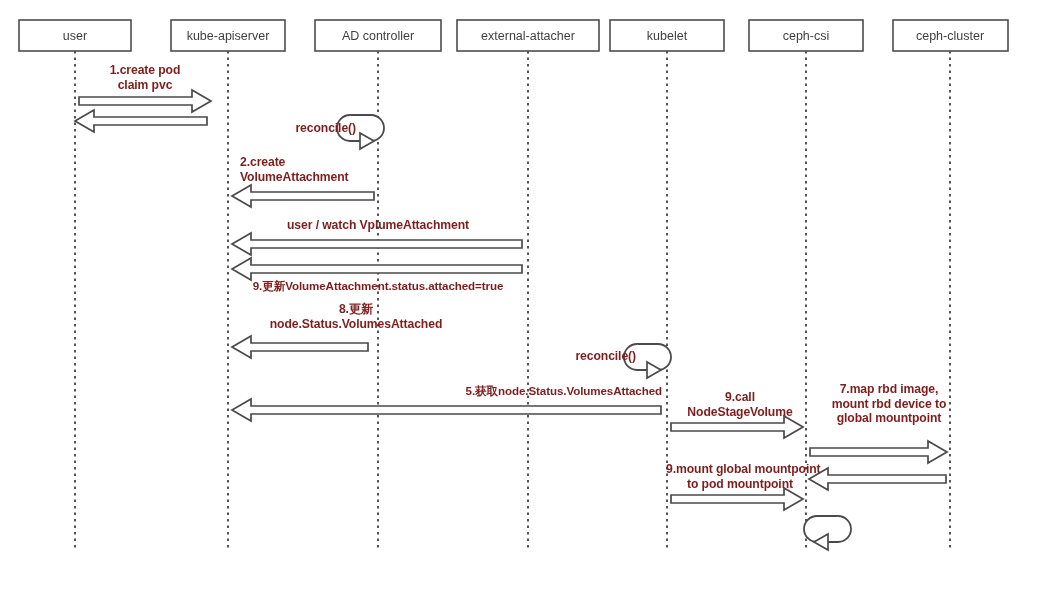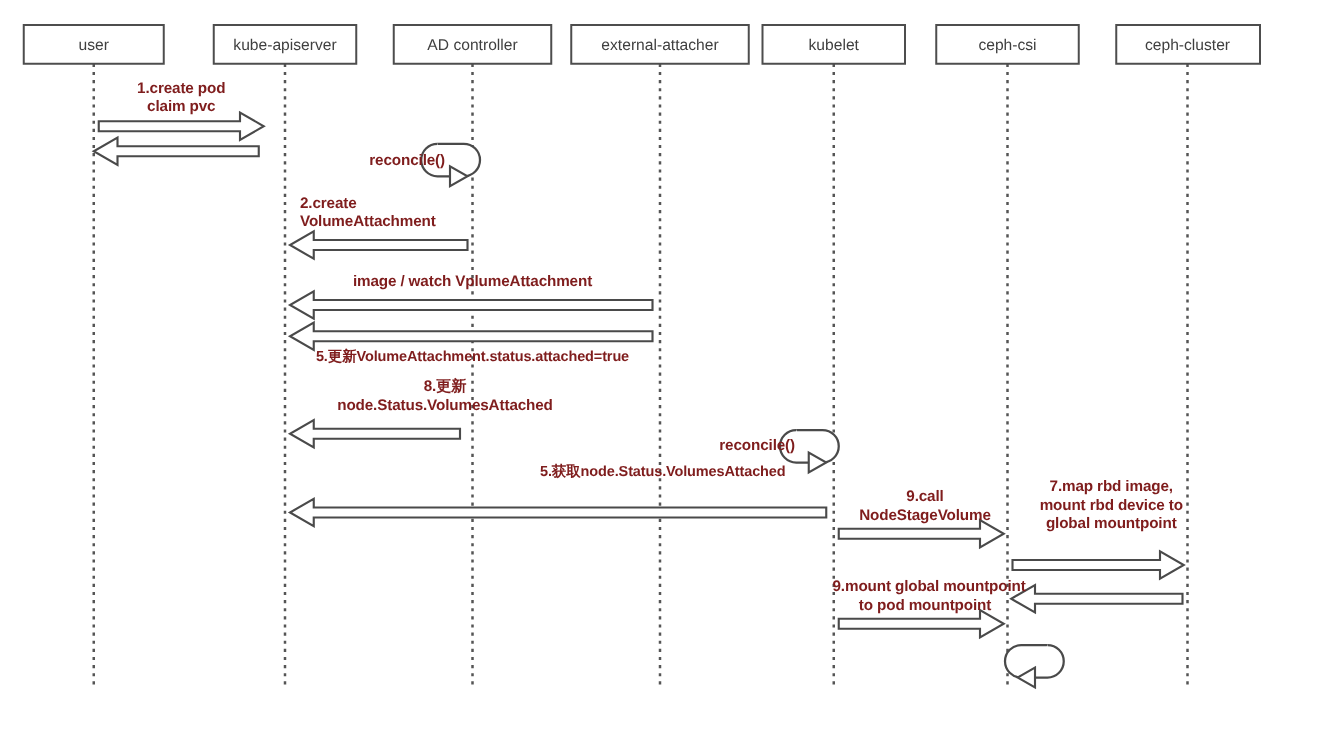--- a/index.html
+++ b/index.html
@@ -149,30 +149,30 @@
   <div>
 
     <div class="msg-label" style="left:79px; top:63px; width:132px;">1.create pod
 claim pvc</div>
 
     <div class="msg-label" style="left:246px; top:121px; width:110px; text-align:right;">reconcile()</div>
 
     <div class="msg-label" style="left:240px; top:155px; width:280px; text-align:left;">2.create
 VolumeAttachment</div>
 
-    <div class="msg-label" style="left:232px; top:218px; width:292px;">image / watch VplumeAttachment</div>
+    <div class="msg-label" style="left:232px; top:218px; width:292px;">user / watch VplumeAttachment</div>
 
-    <div class="msg-label nowrap-small" style="left:226px; top:279px; width:304px;">5.更新VolumeAttachment.status.attached=true</div>
+    <div class="msg-label nowrap-small" style="left:226px; top:279px; width:304px;">9.更新VolumeAttachment.status.attached=true</div>
 
     <div class="msg-label" style="left:212px; top:302px; width:288px;">8.更新
 node.Status.VolumesAttached</div>
 
     <div class="msg-label" style="left:526px; top:349px; width:110px; text-align:right;">reconcile()</div>
 
-    <div class="msg-label nowrap-small" style="left:432px; top:371px; width:230px; text-align:left;">5.获取node.Status.VolumesAttached</div>
+    <div class="msg-label nowrap-small" style="left:432px; top:384px; width:230px; text-align:right;">5.获取node.Status.VolumesAttached</div>
 
     <div class="msg-label" style="left:666px; top:390px; width:148px;">9.call
 NodeStageVolume</div>
 
     <div class="msg-label" style="left:818px; top:382px; width:142px;">7.map rbd image,
 mount rbd device to
 global mountpoint</div>
 
     <div class="msg-label" style="left:666px; top:462px; width:148px;">9.mount global mountpoint
 to pod mountpoint</div>

